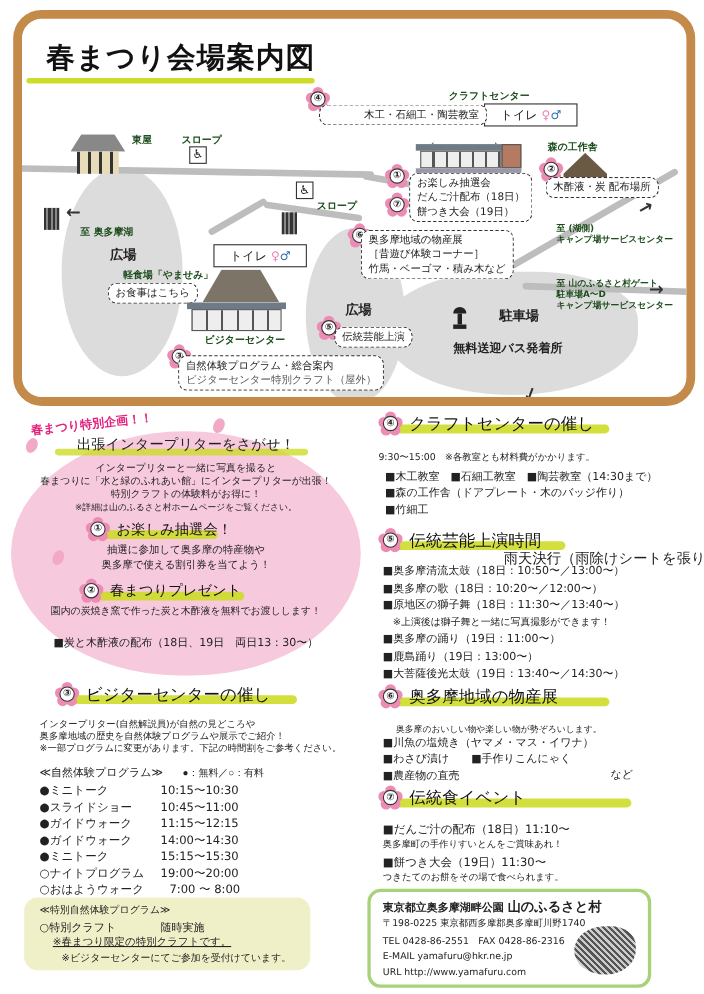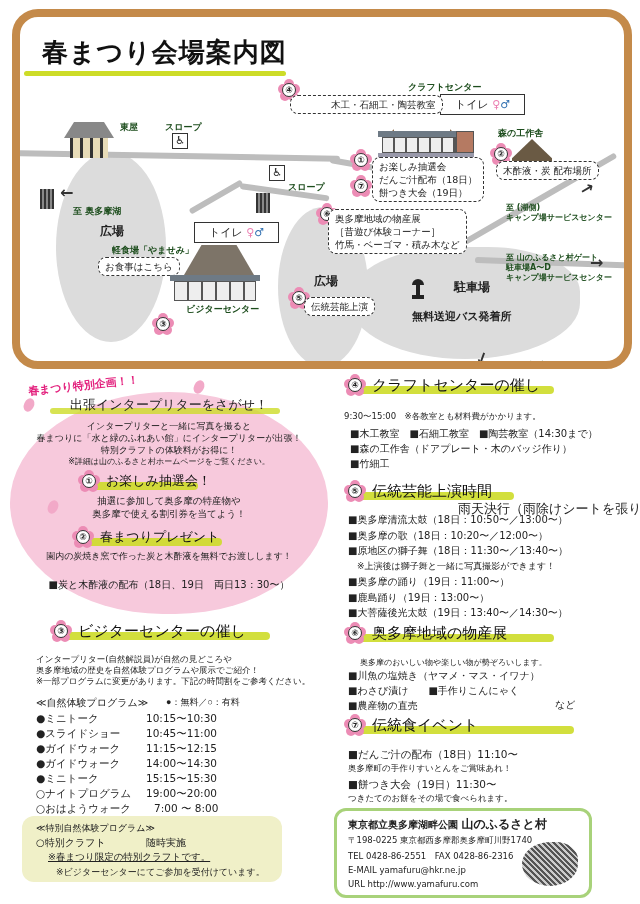--- a/index.html
+++ b/index.html
@@ -165,20 +165,24 @@
   <div class="dash-box" style="left:284px;top:280px;">伝統芸能上演</div>
 
   <div class="flower" style="left:132px;top:296px;">
       <div class="pet" style="left:6px;top:0"></div>
       <div class="pet" style="left:12px;top:5px"></div>
       <div class="pet" style="left:10px;top:12px"></div>
       <div class="pet" style="left:2px;top:12px"></div>
       <div class="pet" style="left:0;top:5px"></div>
       <div class="num">③</div>
     </div>
+  <div class="dash-box" style="left:142px;top:306px;">
+    <div>自然体験プログラム・総合案内</div>
+    <div style="color:#555">ビジターセンター特別クラフト（屋外）</div>
+  </div>
 
   <div class="lbl-black" style="left:434px;top:262px;font-size:12px;">駐車場</div>
   <div class="abs" style="left:392px;top:262px;width:12px;height:22px;">
     <div style="width:12px;height:6px;background:#222;border-radius:6px 6px 0 0;"></div>
     <div style="width:4px;height:10px;background:#222;margin-left:4px;"></div>
     <div style="width:12px;height:4px;background:#222;"></div>
   </div>
   <div class="lbl-black" style="left:392px;top:292px;">無料送迎バス発着所</div>
   <div class="arrow" style="left:456px;top:332px;transform:rotate(110deg);">→</div>
   <div class="lbl-green" style="left:472px;top:342px;">至 サイグチ沢</div>

